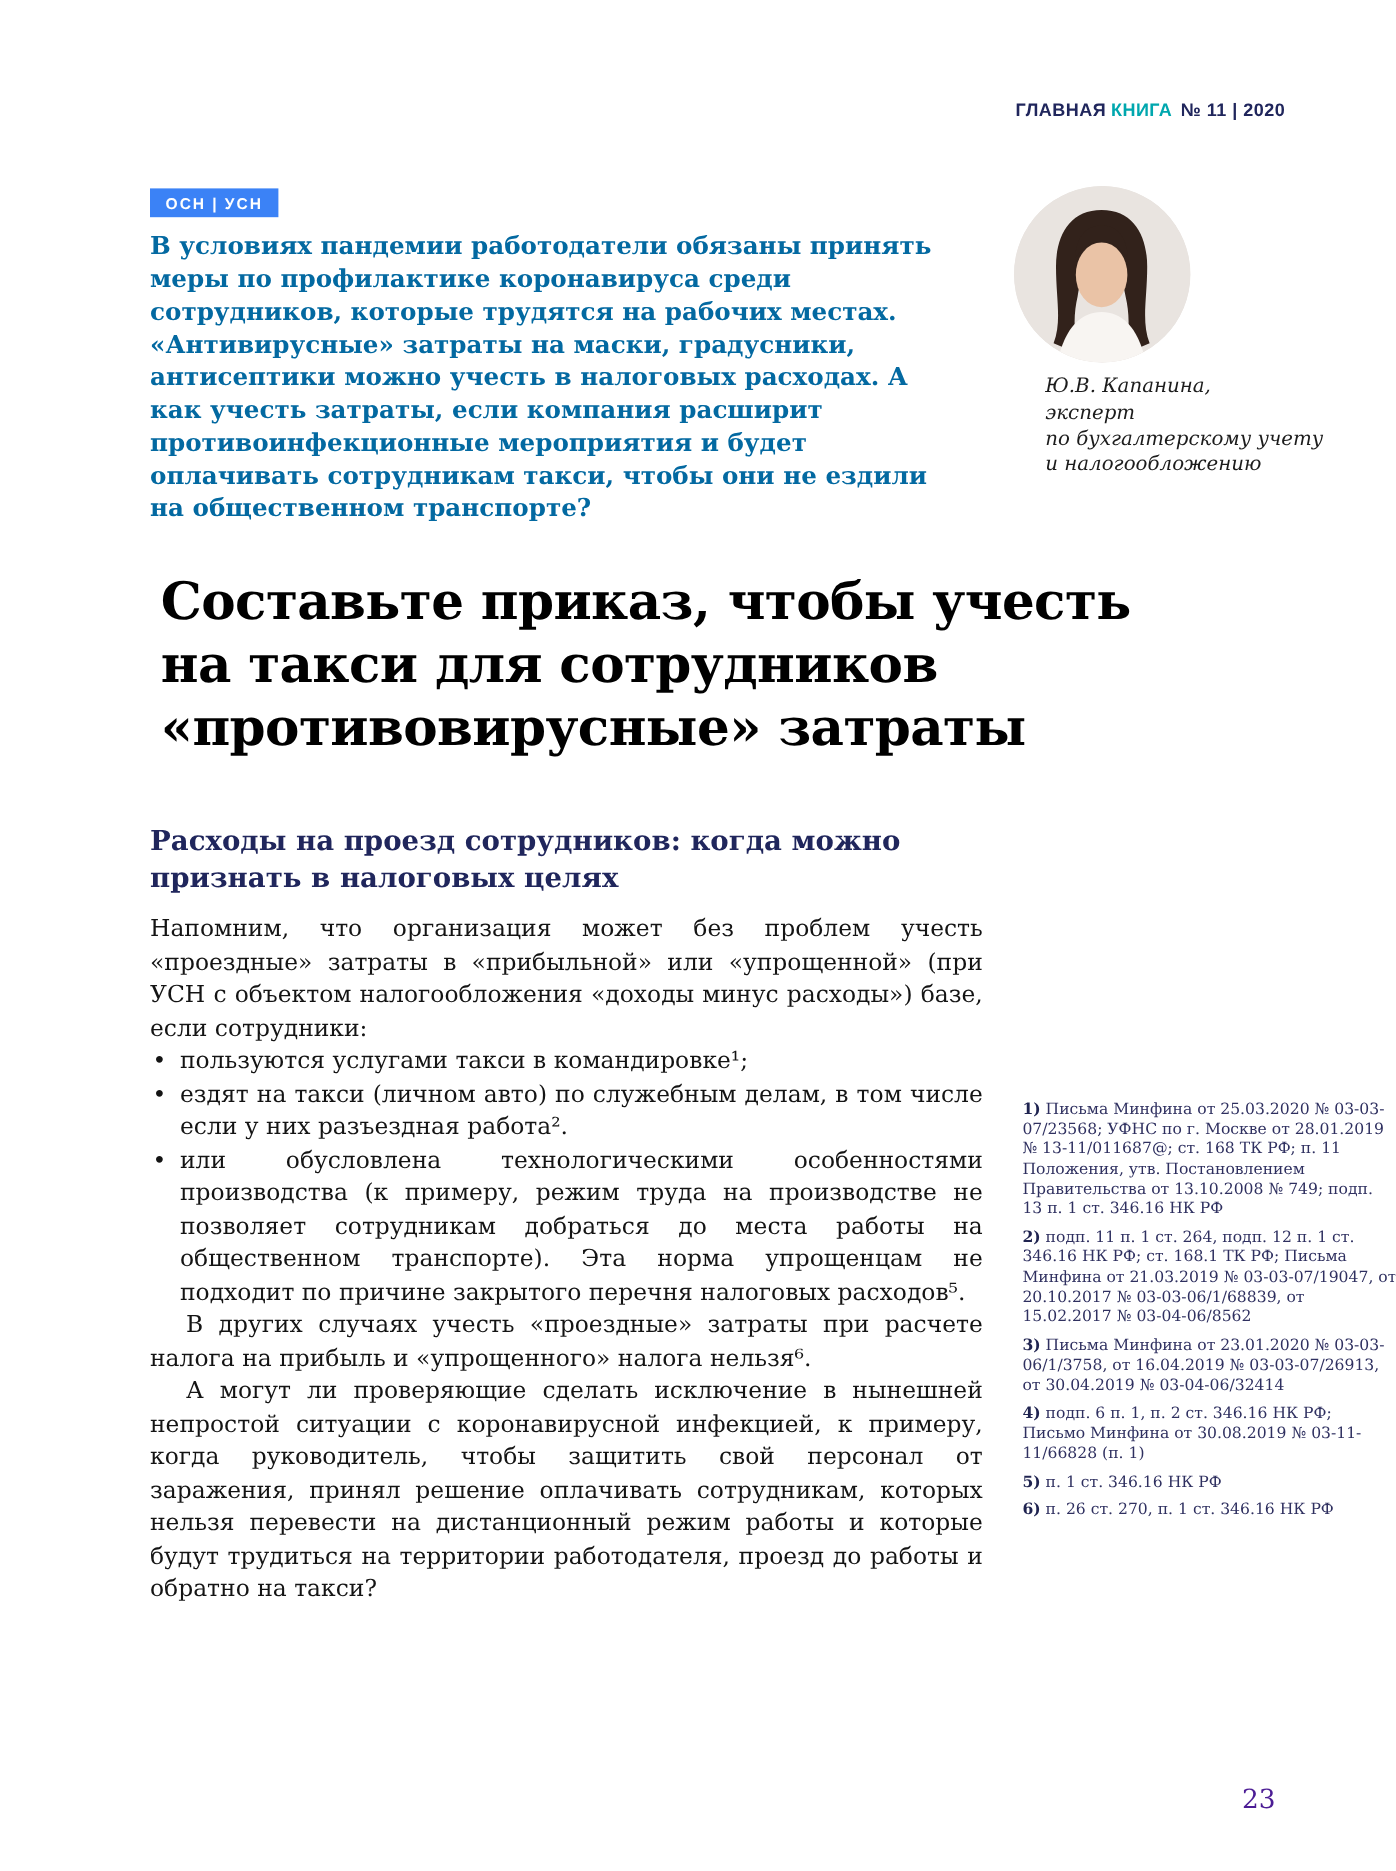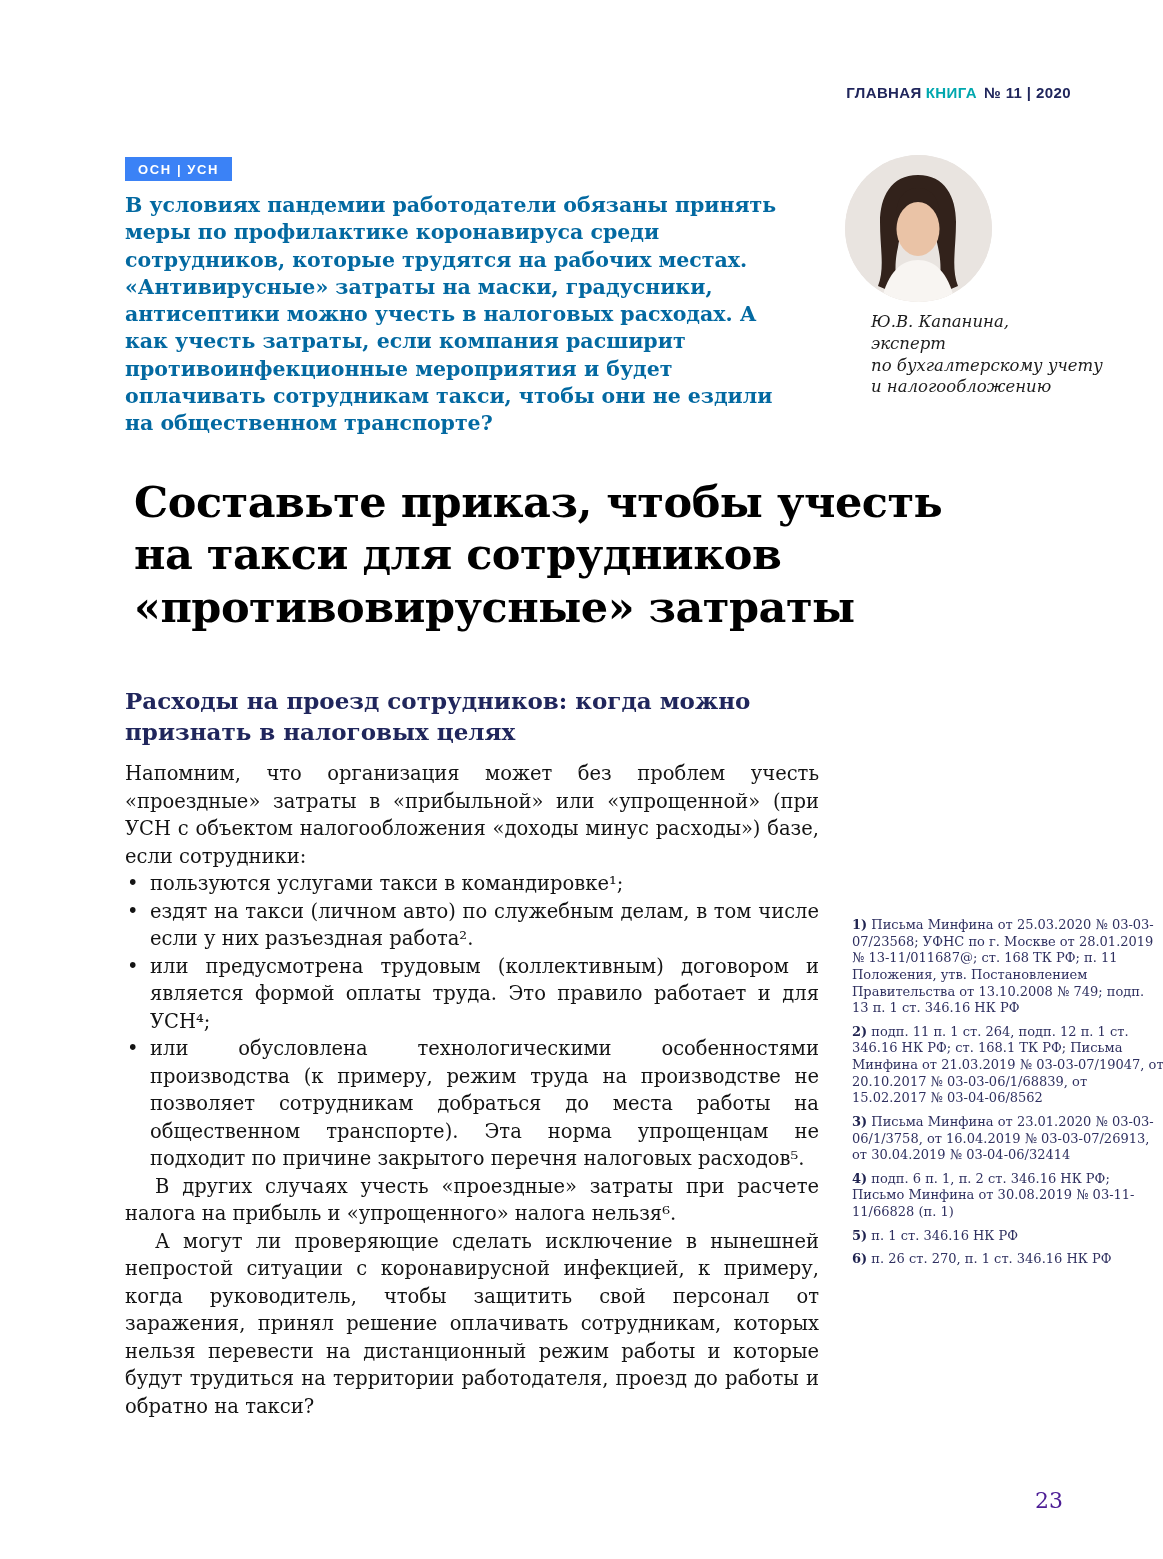--- a/index.html
+++ b/index.html
@@ -189,21 +189,20 @@
     <div>на такси для сотрудников</div>
     <div>«противовирусные» затраты</div>
   </h1>
 
   <h2 class="section-heading">Расходы на проезд сотрудников: когда можно признать в налоговых целях</h2>
 
   <div class="body-col">
     <p>Напомним, что организация может без проблем учесть «проездные» затраты в «прибыльной» или «упрощенной» (при УСН с объектом налогообложения «доходы минус расходы») базе, если сотрудники:</p>
     <div class="li">пользуются услугами такси в командировке¹;</div>
     <div class="li">ездят на такси (личном авто) по служебным делам, в том числе если у них разъездная работа².</div>
-    <div class="li">или предусмотрена трудовым (коллективным) договором и является формой оплаты труда. Это правило работает и для УСН⁴;</div>
     <div class="li">или обусловлена технологическими особенностями производства (к примеру, режим труда на производстве не позволяет сотрудникам добраться до места работы на общественном транспорте). Эта норма упрощенцам не подходит по причине закрытого перечня налоговых расходов⁵.</div>
     <p class="indent">В других случаях учесть «проездные» затраты при расчете налога на прибыль и «упрощенного» налога нельзя⁶.</p>
     <p class="indent">А могут ли проверяющие сделать исключение в нынешней непростой ситуации с коронавирусной инфекцией, к примеру, когда руководитель, чтобы защитить свой персонал от заражения, принял решение оплачивать сотрудникам, которых нельзя перевести на дистанционный режим работы и которые будут трудиться на территории работодателя, проезд до работы и обратно на такси?</p>
   </div>
 
   <aside class="footnotes">
     <div class="footnote">
       <b>1)</b>
       <span>Письма Минфина от 25.03.2020 № 03-03-07/23568; УФНС по г. Москве от 28.01.2019 № 13-11/011687@; ст. 168 ТК РФ; п. 11 Положения, утв. Постановлением Правительства от 13.10.2008 № 749; подп. 13 п. 1 ст. 346.16 НК РФ</span>
     </div>

